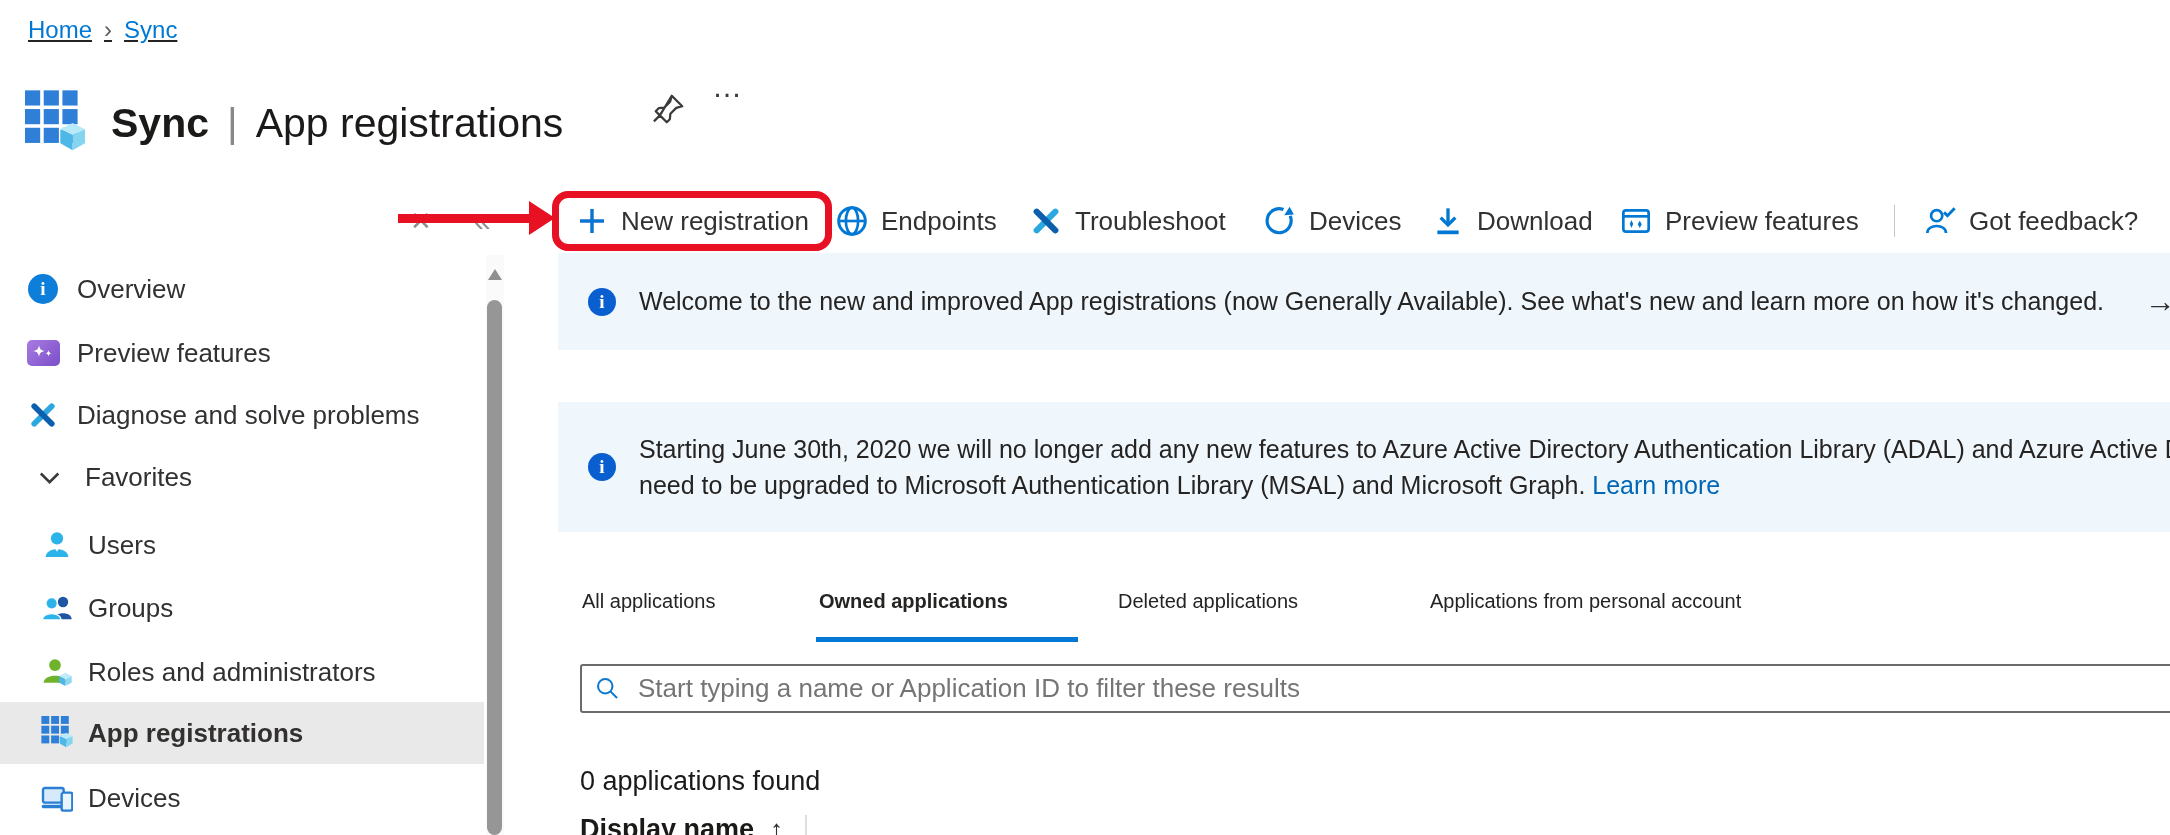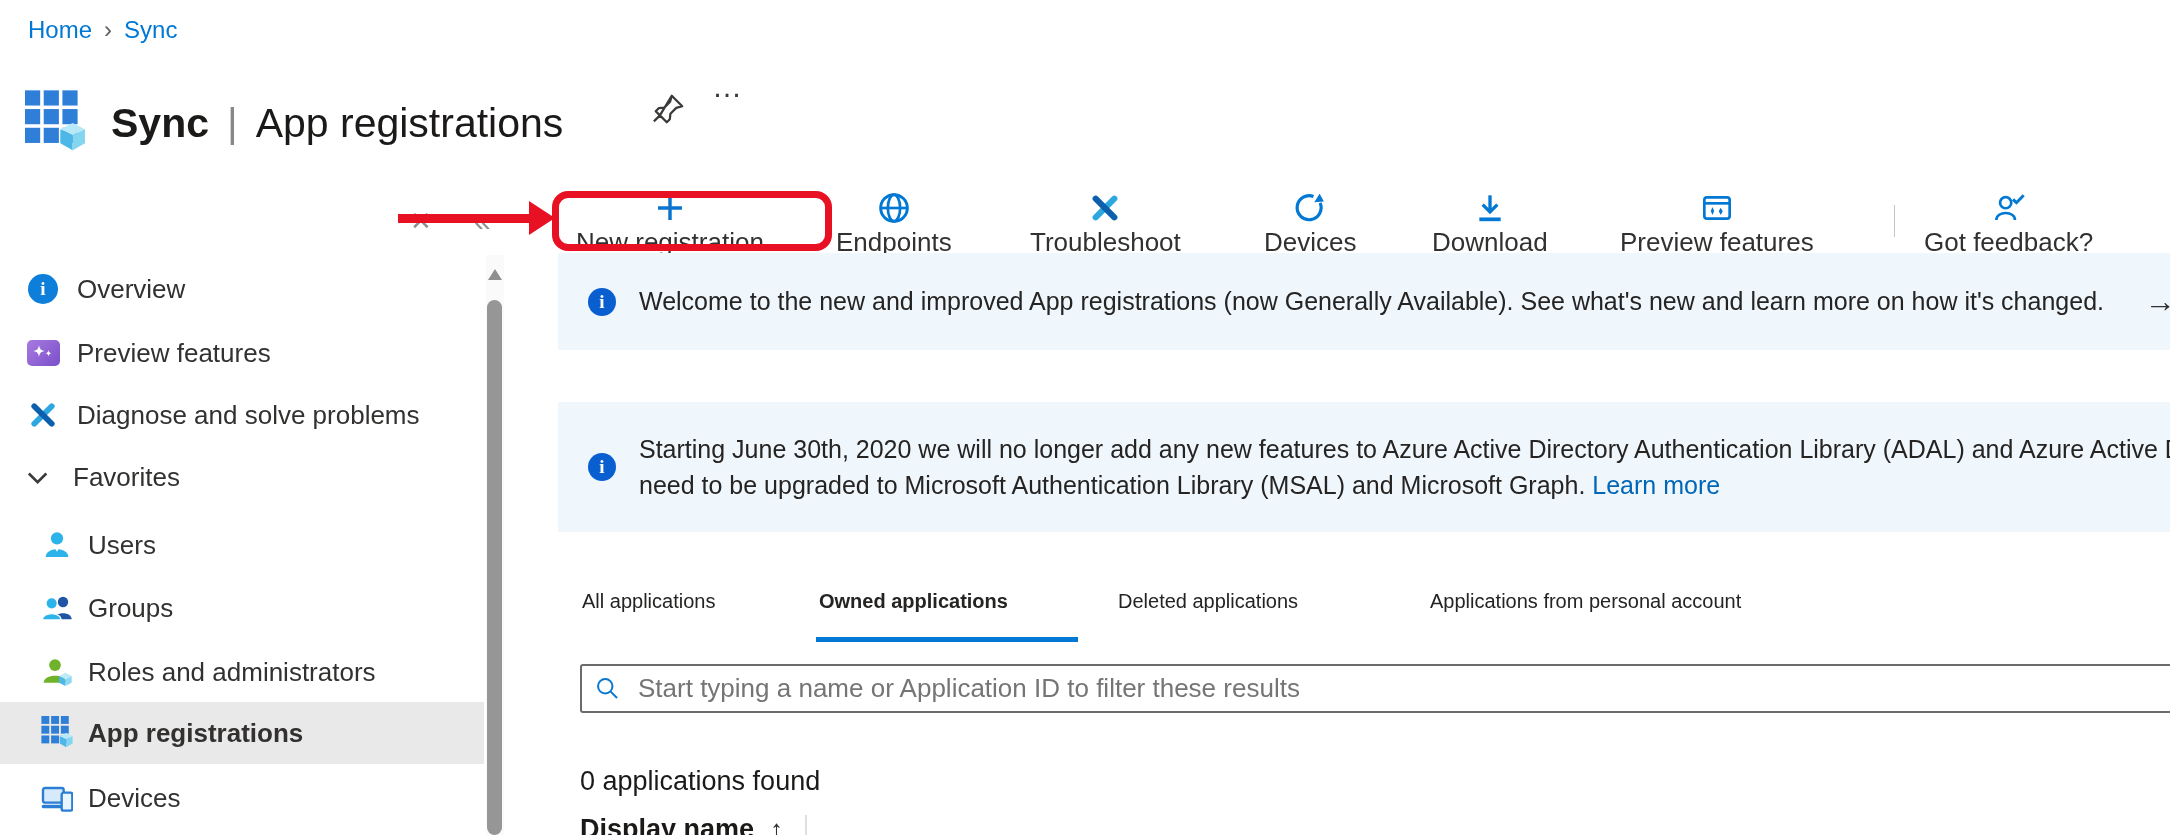--- a/index.html
+++ b/index.html
@@ -1,36 +1,36 @@
 <!DOCTYPE html>
 <html><head>
 <meta charset="utf-8">
 <style>
   * { box-sizing: border-box; margin: 0; padding: 0; }
   html,body { background:#fff; }
   body { width:2170px; height:835px; font-family:"Liberation Sans", sans-serif; color:#252423; }
   #app { position:relative; width:2170px; height:835px; overflow:hidden; background:#fff; }
 
   
-  .breadcrumb { position:absolute; left:28px; top:16px; font-size:24px; display:flex; align-items:center; gap:12px; }
+  .breadcrumb { position:absolute; left:28px; top:16px; font-size:24px; display:flex; align-items:center; gap:12px;text-decoration:underline; }
   .crumb { color:#0078d4; cursor:pointer; }
   .crumb-sep { color:#605e5c; font-size:24px; }
 
   
   .titlebar { position:absolute; left:25px; top:86px; height:74px; display:flex; align-items:center; }
   .title-icon { width:60px; height:66px; margin-right:26px; flex:0 0 auto; }
   .title-main { font-size:41px; font-weight:bold; color:#1b1a19; }
   .title-sep { font-size:41px; color:#8a8886; font-weight:300; margin:0 18px; }
   .title-sub { font-size:41px; color:#1b1a19; font-weight:normal; }
   .pin-btn { position:absolute; left:650px; top:92px; width:36px; height:36px; cursor:pointer; }
   .more-btn { position:absolute; left:712px; top:70px; font-size:30px; color:#3b3a39; letter-spacing:3px; cursor:pointer; }
 
   
   .toolbar { position:absolute; left:0; top:192px; width:2170px; height:58px; }
-  .tb-btn { position:absolute; top:0; height:58px; display:flex; align-items:center; gap:3px; font-size:26px; color:#323130; cursor:pointer; white-space:nowrap;flex-direction:column; }
+  .tb-btn { position:absolute; top:0; height:58px; display:flex; align-items:center; gap:13px; font-size:26px; color:#323130; cursor:pointer; white-space:nowrap; }
   .tb-btn svg { flex:0 0 auto; }
   .tb-divider { position:absolute; left:1894px; top:13px; width:1px; height:32px; background:#c8c6c4; }
   .ghost-glyph { position:absolute; top:0; height:58px; display:flex; align-items:center; color:#8f8f8f; font-size:26px; cursor:pointer; z-index:1; }
 
   
   .ann-line { position:absolute; left:398px; top:214px; width:134px; height:9px; background:#e81123; z-index:5; }
   .ann-head { position:absolute; left:529px; top:201px; width:0; height:0; border-top:17px solid transparent; border-bottom:17px solid transparent; border-left:26px solid #e81123; z-index:5; }
   .ann-rect { position:absolute; left:552px; top:191px; width:280px; height:60px; border:7px solid #e81123; border-radius:16px; z-index:5; pointer-events:none; }
 
   
@@ -204,21 +204,21 @@
     <div class="srow" style="top:129px">
       <span class="sicon">
         <svg width="30" height="30" viewBox="0 0 24 24">
           <path d="M5 19 L19 5" stroke="#2ca7e0" stroke-width="4.6" stroke-linecap="round"></path>
           <path d="M5 5 L19 19" stroke="#0b5fad" stroke-width="4.6" stroke-linecap="round"></path>
         </svg>
       </span>
       <span class="slabel">Diagnose and solve problems</span>
     </div>
 
-    <div class="srow" style="top:191px; padding-left:20px; gap:19px">
+    <div class="srow" style="top:191px; padding-left:32px; gap:19px">
       <span class="sicon">
         <svg width="28" height="28" viewBox="0 0 24 24">
             <path d="M5 9 L12.5 16.5 L20 9" fill="none" stroke="#3b3a39" stroke-width="2.2"></path>
           </svg>
       </span>
       <span class="slabel">Favorites</span>
     </div>
 
     <div class="srow sub" style="top:259px">
       <span class="sicon">

